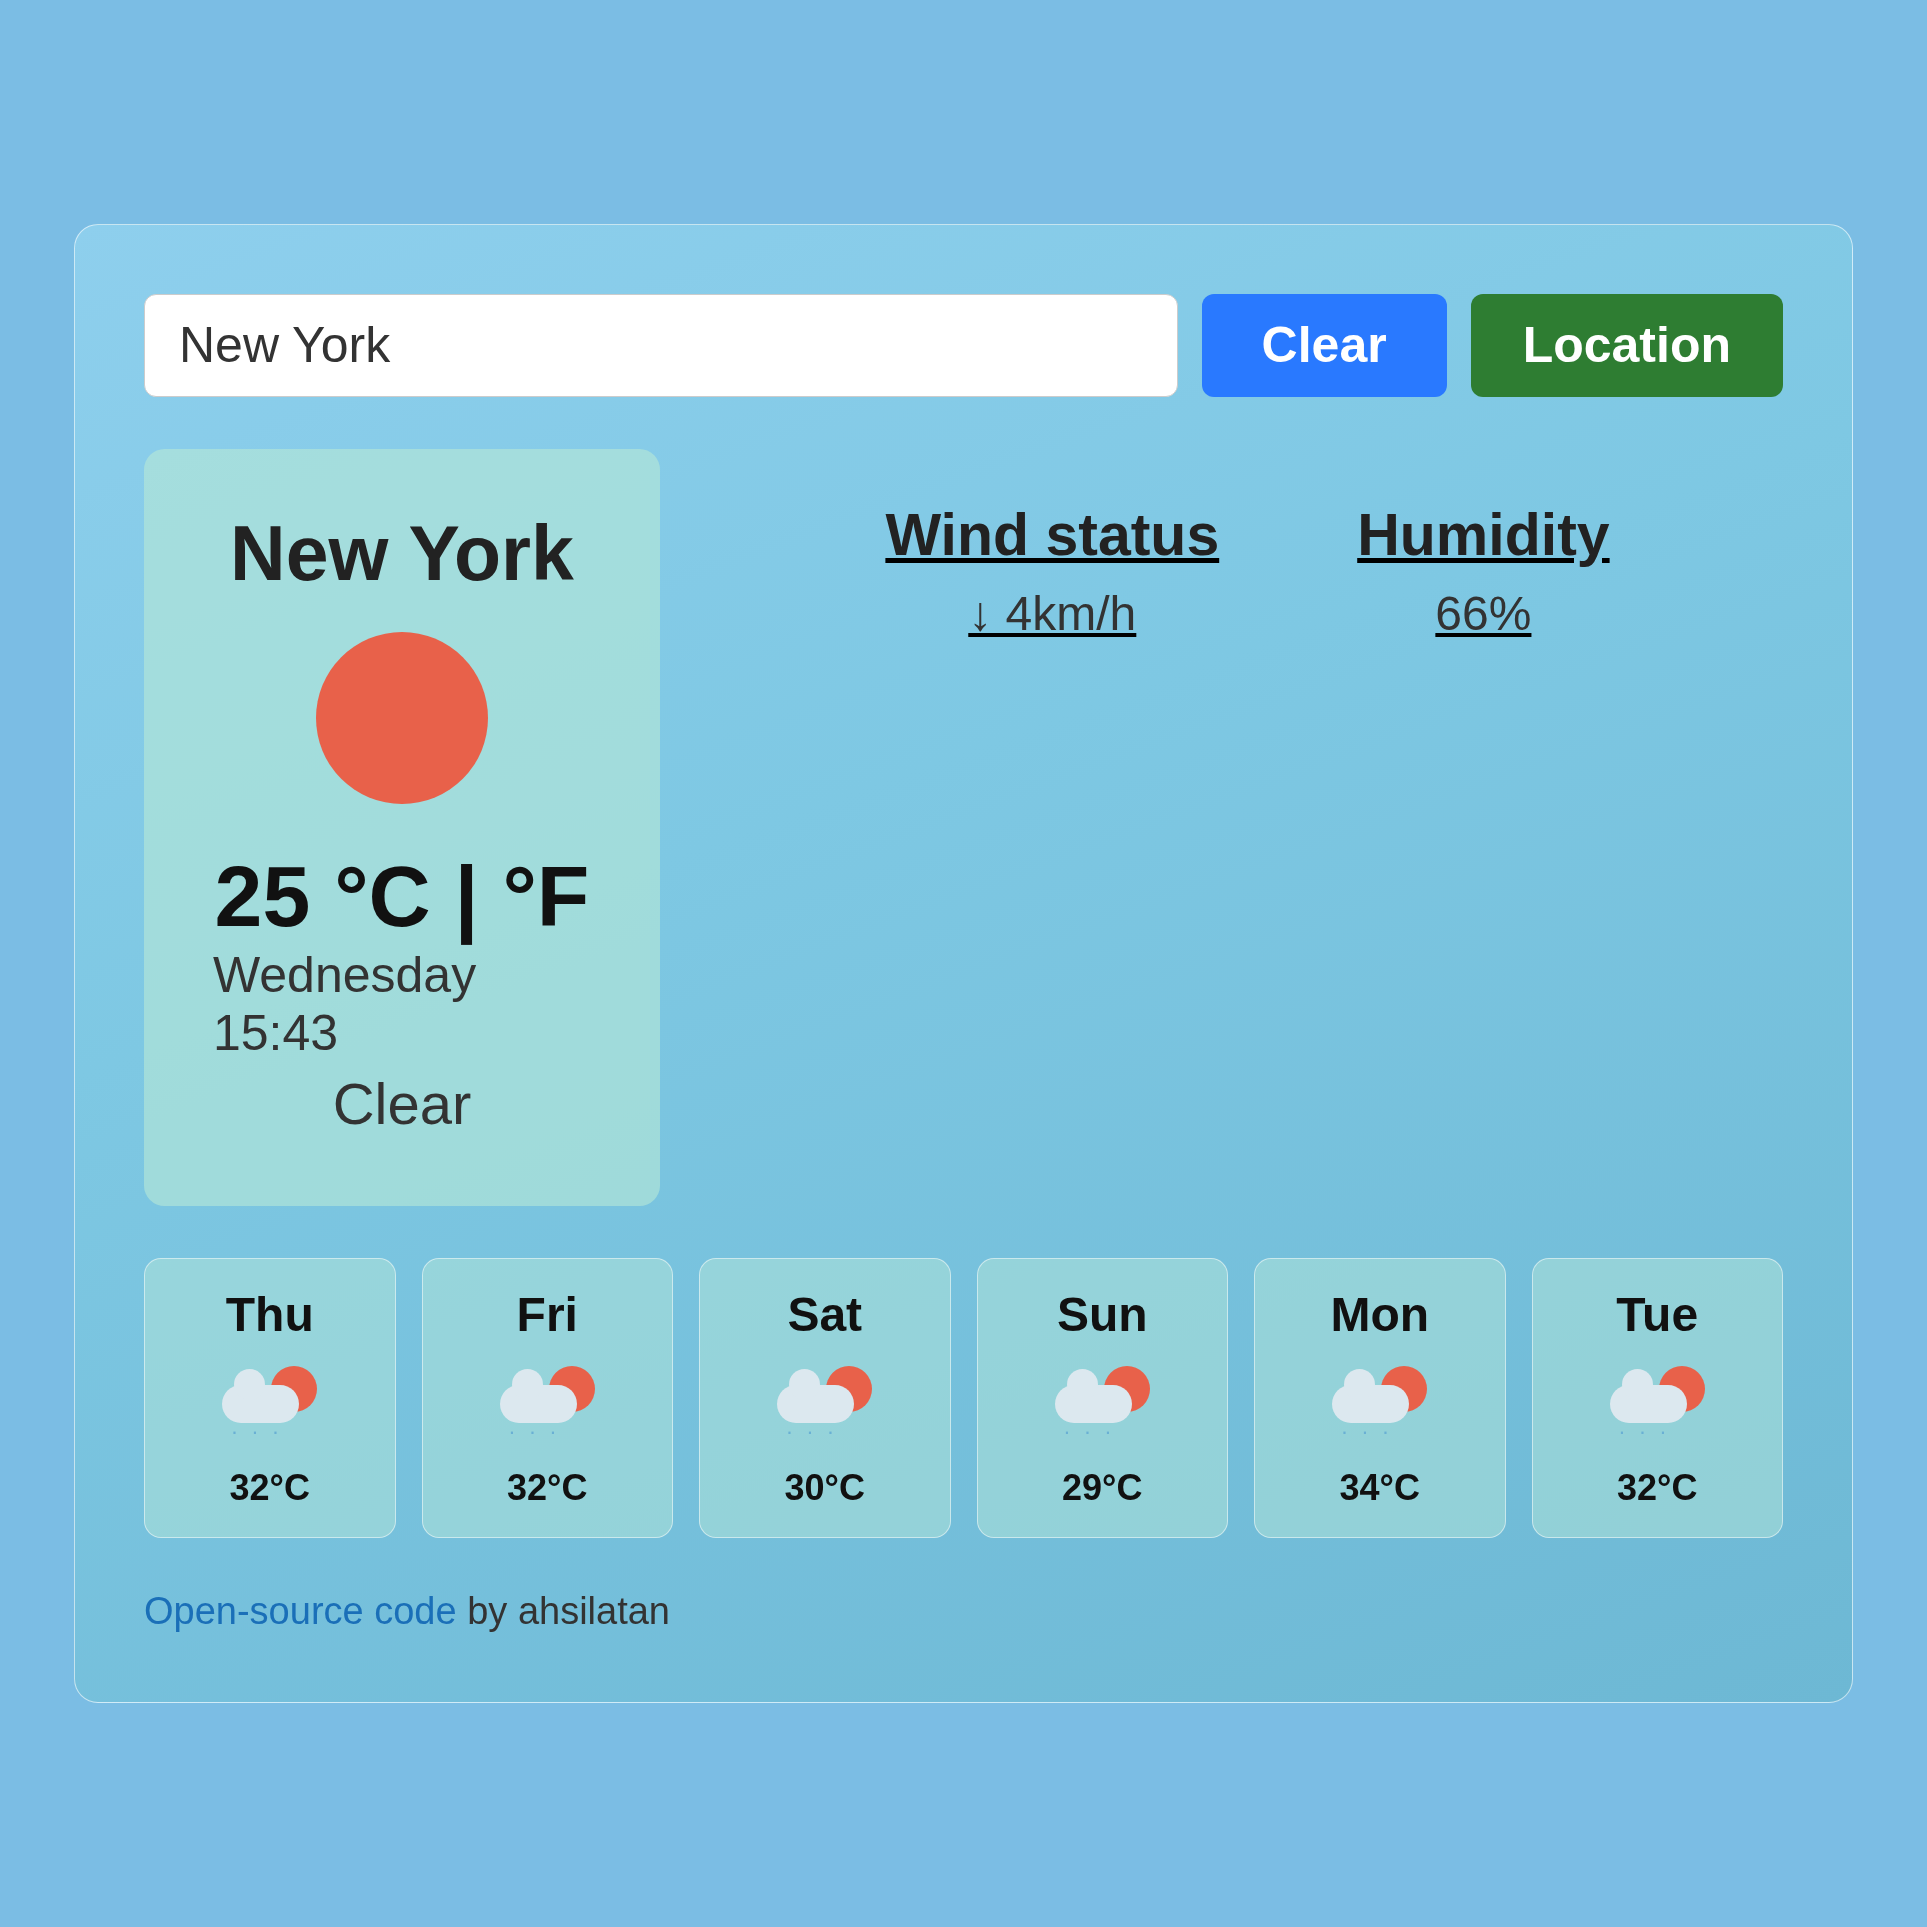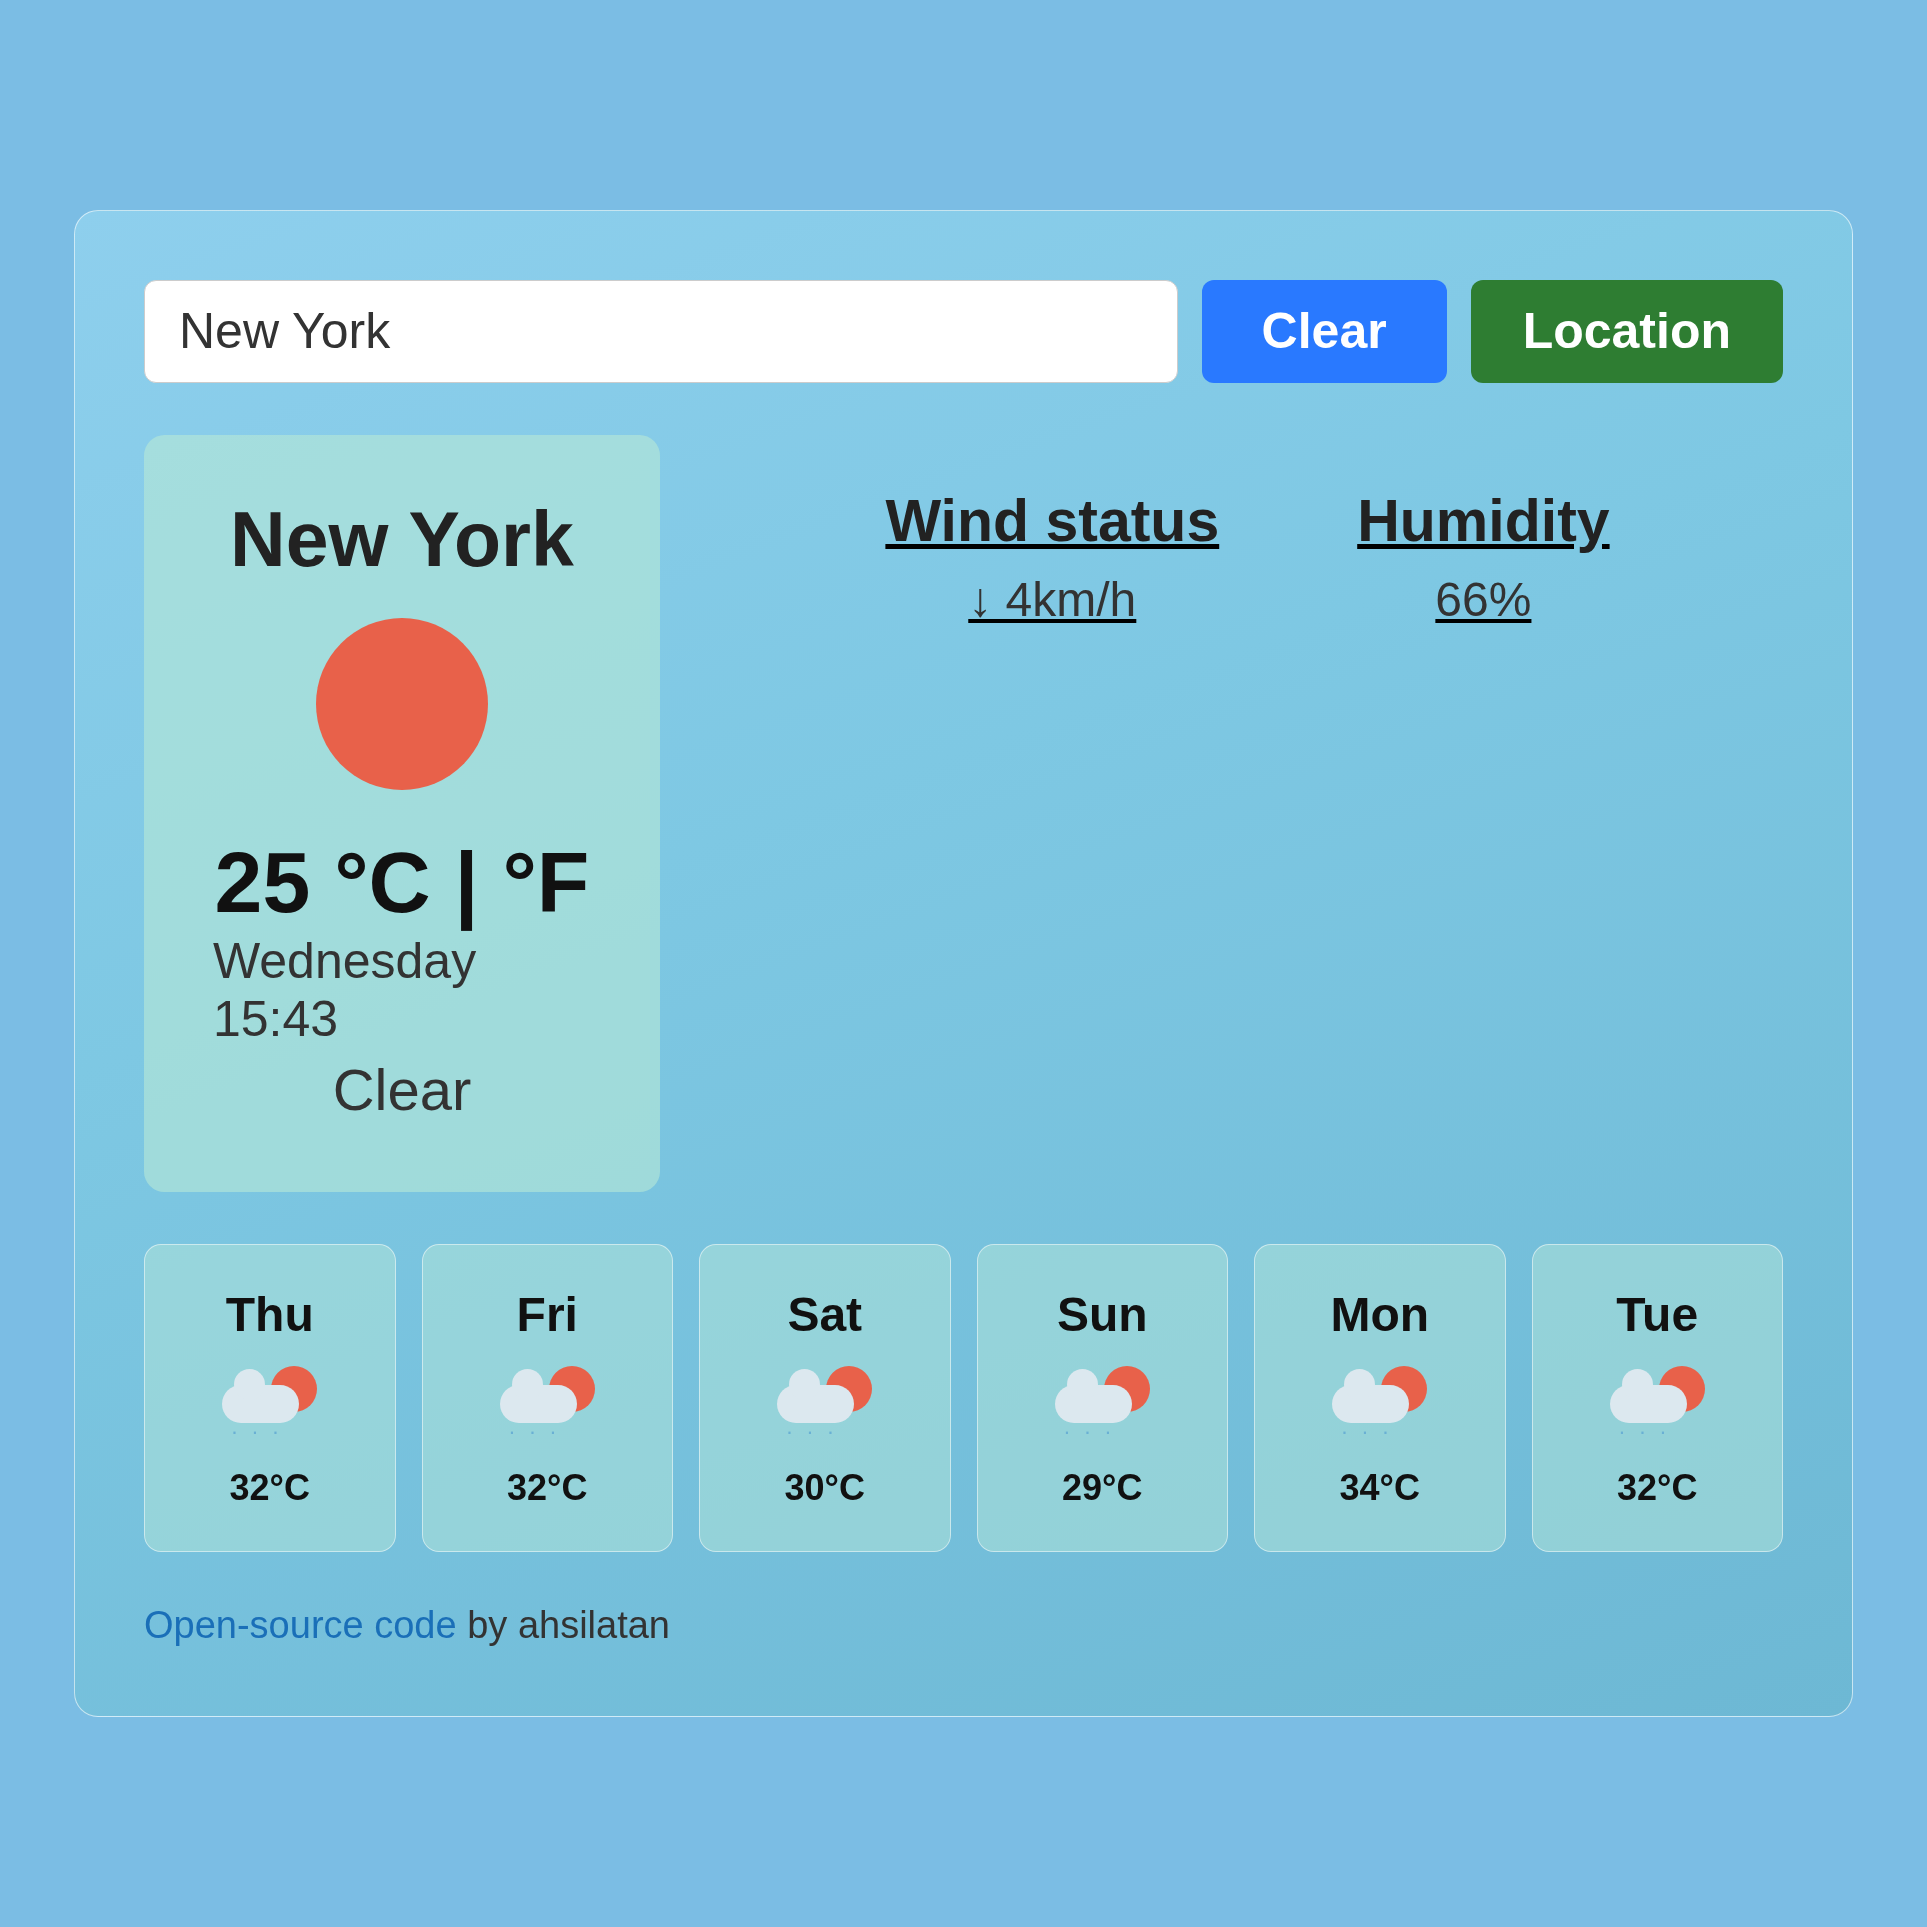--- a/index.html
+++ b/index.html
@@ -153,21 +153,21 @@
     .forecast-row {
       display: flex;
       gap: 26px;
     }
 
     .forecast-card {
       flex: 1;
       background: rgba(180, 230, 215, 0.5);
       border-radius: 17px;
       border: 1.3px solid rgba(255,255,255,0.5);
-      padding: 42px 17px;
+      padding: 28px 17px;
       display: flex;
       flex-direction: column;
       align-items: center;
       gap: 24px;
     }
 
     .forecast-day {
       font-size: 48px;
       font-weight: 700;
       color: #111;

